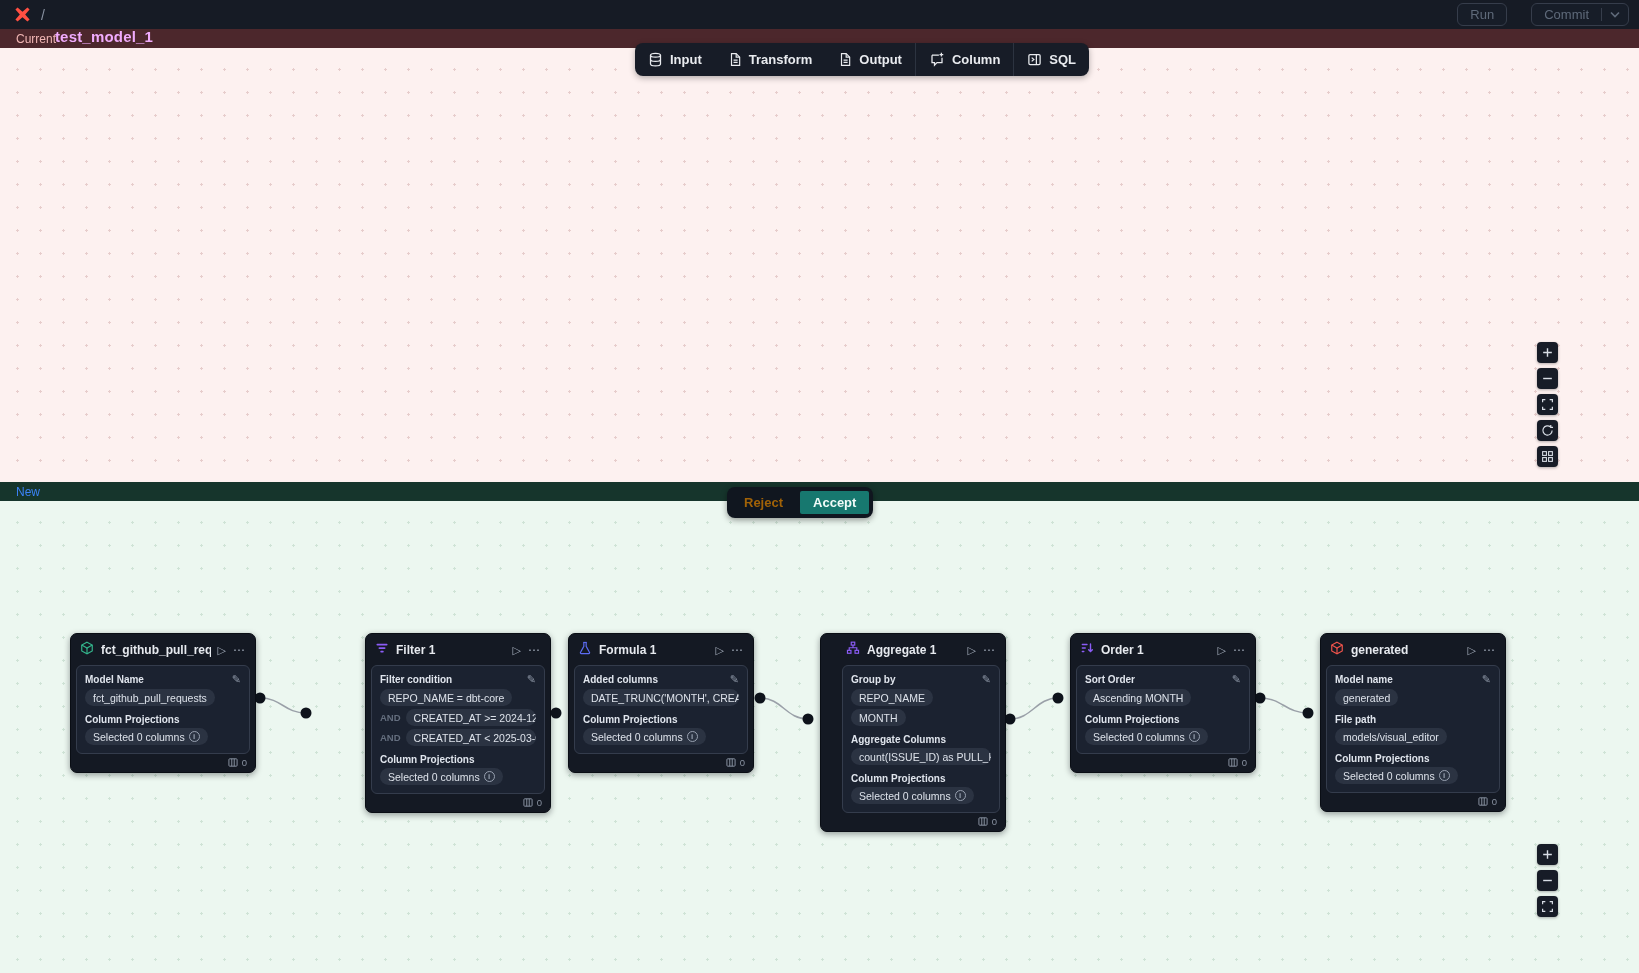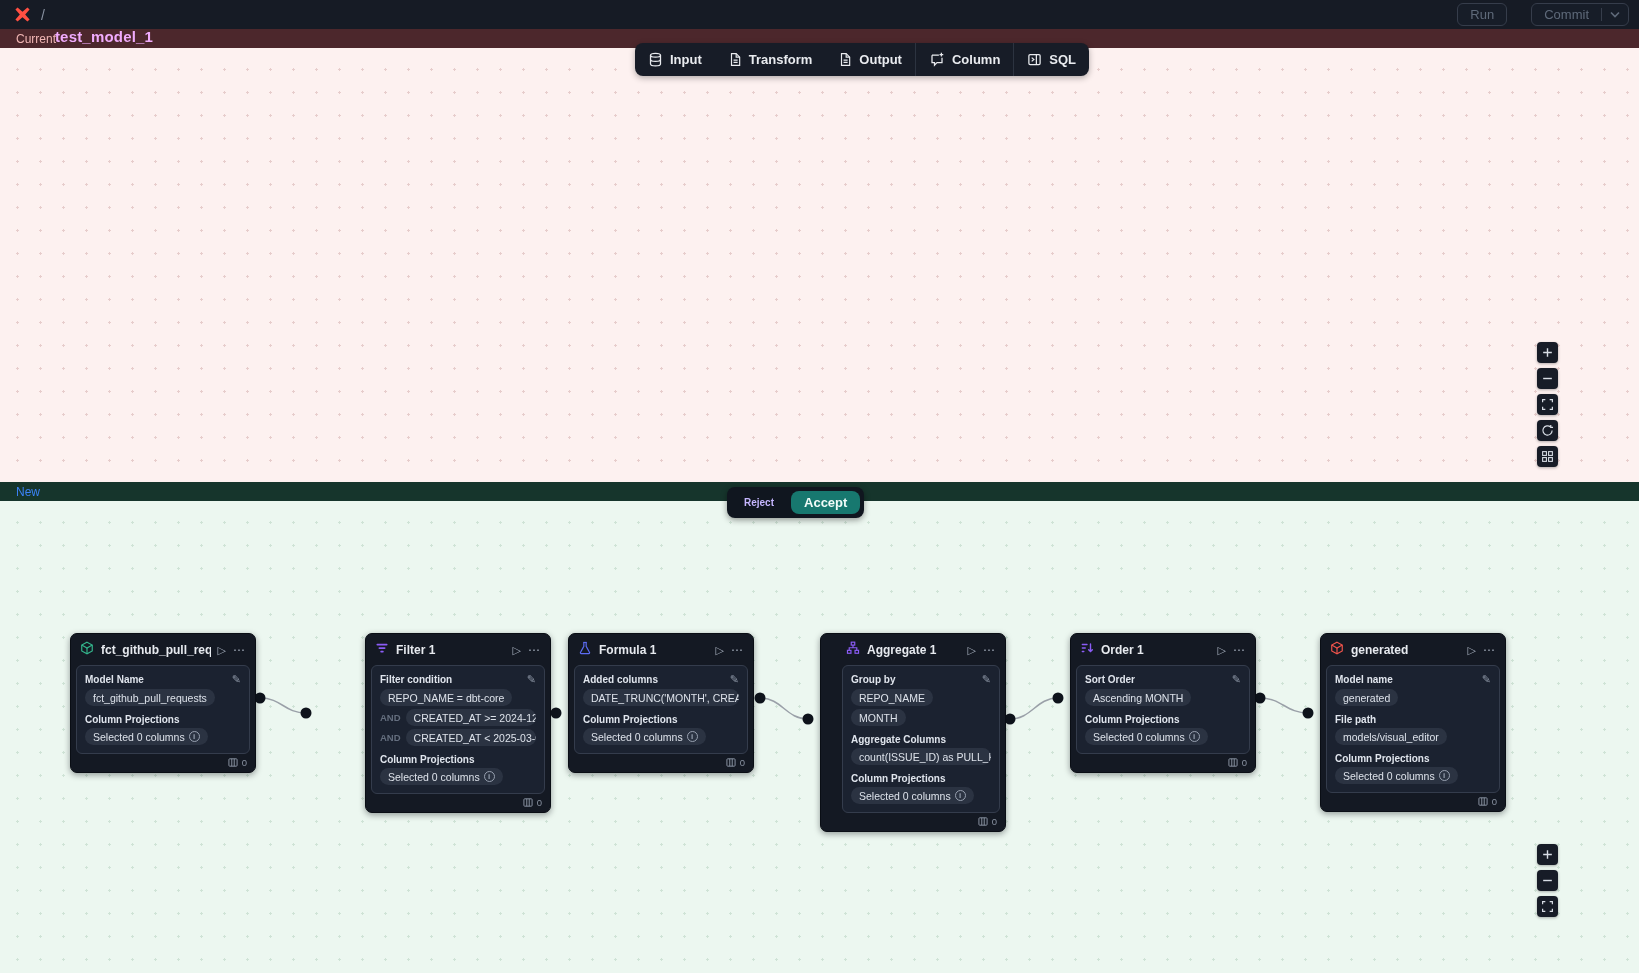--- a/index.html
+++ b/index.html
@@ -39,24 +39,24 @@
              border-radius:8px; display:flex; align-items:stretch; color:#e9ebef;
              box-shadow:0 2px 6px rgba(0,0,0,.3); z-index:20;margin-left:28px; }
   .tool-item { display:flex; align-items:center; gap:7px; padding:0 13px; font-size:13px;
                font-weight:bold; cursor:pointer; white-space:nowrap; }
   .tool-sep { width:1px; background:#2c3340; margin:0; }
   .tool-item svg { display:block; }
 
   
   .diff-actions { position:absolute; left:727px; top:487px; background:#10161f; border-radius:8px;
                   padding:4px; display:flex; gap:4px; z-index:30; box-shadow:0 2px 6px rgba(0,0,0,.4); }
-  .btn-reject { background:transparent; border:none; color:#c4b5fd; font-size:10px; font-weight:bold;
+  .btn-reject { background:transparent; border:none; color:#a16207; font-size:13px; font-weight:bold;
                 padding:4px 13px; border-radius:6px; cursor:pointer; font-family:inherit; }
   .btn-accept { background:#17786f; border:none; color:#f1fbf8; font-size:13px; font-weight:bold;
-                padding:4px 13px; border-radius:8px; cursor:pointer; font-family:inherit; }
+                padding:4px 13px; border-radius:2px; cursor:pointer; font-family:inherit; }
 
   
   .node { position:absolute; width:186px; background:#141923; border:1px solid #0a0e15;
           border-radius:7px; box-shadow:0 2px 6px rgba(10,14,20,.4); color:#e7eaef; z-index:10; }
   .node-header { display:flex; align-items:center; gap:7px; padding:7px 9px 6px; }
   .node-title { font-weight:bold; font-size:12px; flex:1; white-space:nowrap; overflow:hidden; }
   .node-run { color:#a8b1bf; font-size:11px; cursor:pointer; line-height:1; }
   .node-menu { color:#a8b1bf; font-size:12px; cursor:pointer; line-height:1; letter-spacing:1px; }
   .node-body { margin:0 5px; background:#1b2230; border:1px solid #343c4c; border-radius:6px;
                padding:7px 8px 8px; }

